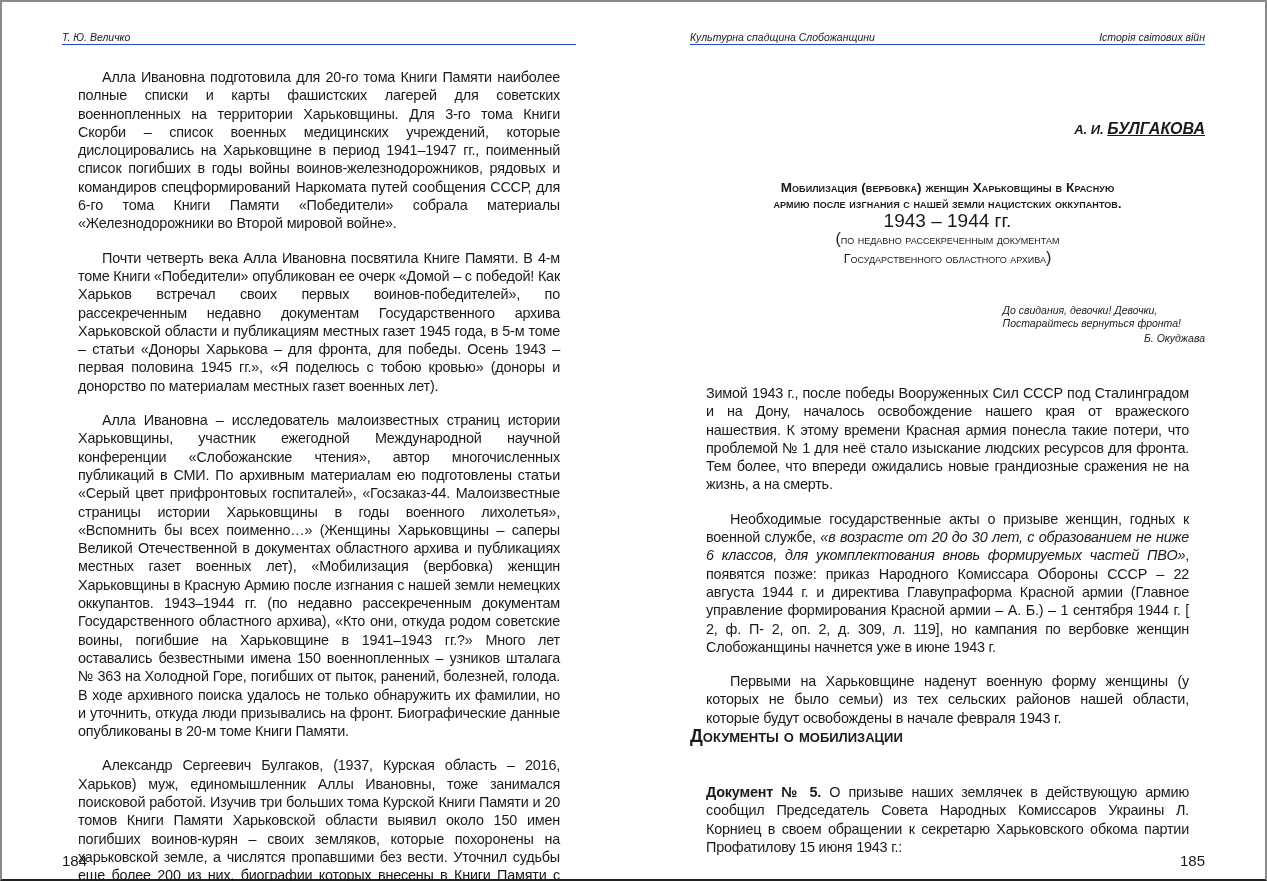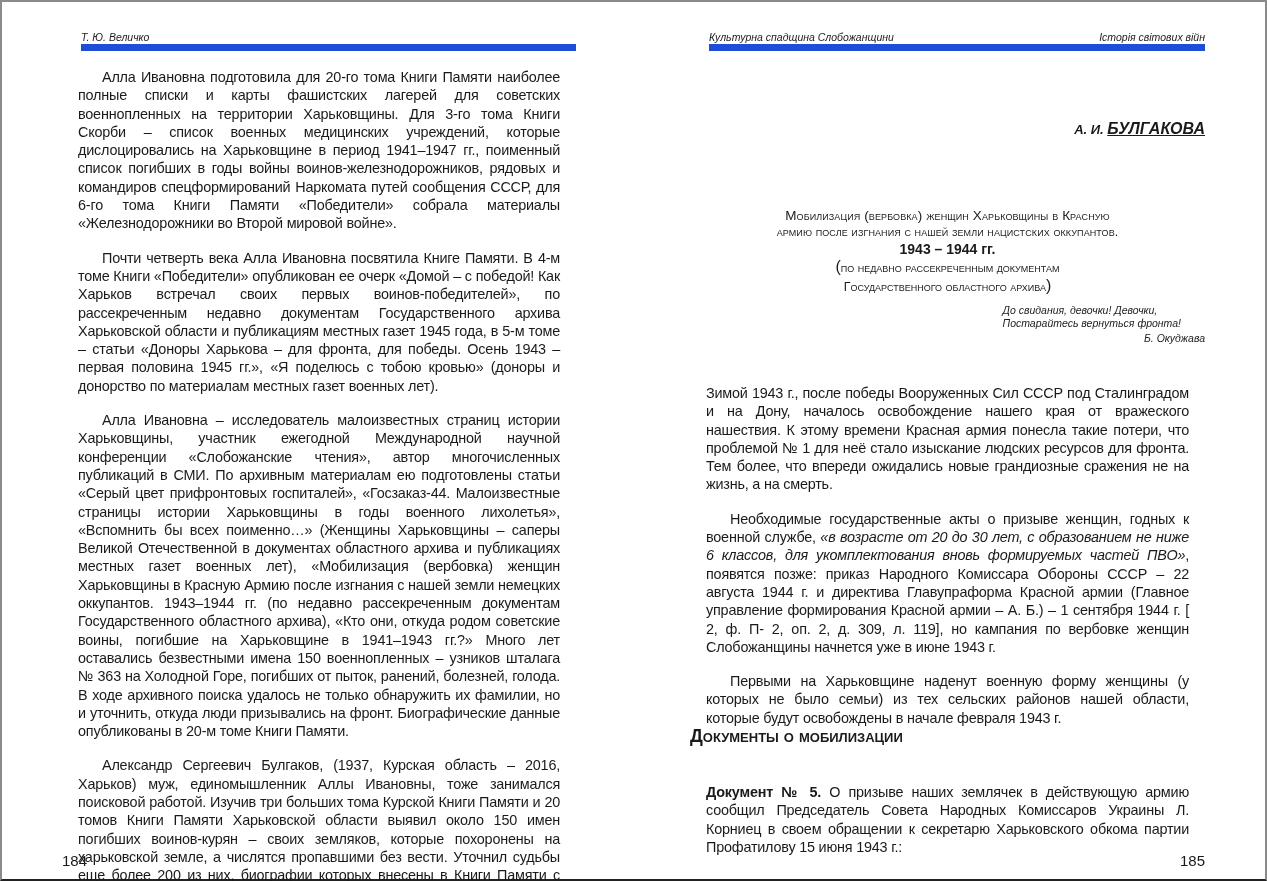--- a/index.html
+++ b/index.html
@@ -2,40 +2,40 @@
 <html><head>
 <meta charset="utf-8">
 <style>
   html, body { margin: 0; padding: 0; background: #ffffff; }
   body { width: 1267px; height: 881px; overflow: hidden; position: relative; font-family: "Liberation Sans", sans-serif; color: #1a1a1a; }
   .frame { position: absolute; left: 0; top: 0; width: 1265px; height: 878px; border-top: 2px solid #8a8a8a; border-left: 2px solid #8a8a8a; border-right: 2px solid #8a8a8a; border-bottom: 2px solid #222; box-sizing: border-box; width: 1267px; height: 881px; }
   .page { position: absolute; top: 0; }
   .page-left { left: 62px; width: 514px; }
   .page-right { left: 690px; width: 515px; }
 
-  .running-head { position: absolute; top: 29px; left: 0; right: 0; height: 14px; border-bottom: 7px solid #1d4ed8; font-style: italic; font-size: 10.5px; color: #222; display: flex; justify-content: space-between; align-items: flex-end; padding-bottom: 1px; margin-left: 19px; }
+  .running-head { position: absolute; top: 29px; left: 0; right: 0; height: 14px; border-bottom: 1px solid #1d4ed8; font-style: italic; font-size: 10.5px; color: #222; display: flex; justify-content: space-between; align-items: flex-end; padding-bottom: 1px; }
   .running-head span { line-height: 12px; }
 
   .body-text { position: absolute; left: 0; right: 0; font-size: 14.4px; line-height: 18.3px; text-align: justify; letter-spacing: -0.2px; }
   .body-text p { margin: 16px; }
   .body-text p.indent { text-indent: 24px; }
 
   .left-body { top: 52px; }
 
   .page-num { position: absolute; top: 852px; font-size: 15px; }
   .page-left .page-num { left: 0; }
   .page-right .page-num { right: 0; }
 
   .author { position: absolute; top: 120px; right: 0; font-size: 13px; font-weight: bold; font-style: italic; }
   .author .sc { font-size: 16px; text-transform: uppercase; text-decoration: underline; }
 
   .title-block { position: absolute; top: 180px; left: 0; right: 0; text-align: center; color: #1a1a1a; }
-  .title-main { font-weight: normal; font-size: 12.5px; line-height: 16px; font-variant: small-caps; letter-spacing: 0.1px; margin-top: 28px; }
+  .title-main { font-weight: bold; font-size: 12.5px; line-height: 16px; font-variant: small-caps; letter-spacing: 0.1px; }
   .title-main .l1 { font-size: 13.5px; }
-  .title-years { font-weight: bold; font-size: 14px; line-height: 18px; }
+  .title-years { font-weight: normal; font-size: 19px; line-height: 18px; }
   .title-sub { font-size: 12.5px; line-height: 17px; font-variant: small-caps; }
   .title-sub .paren { font-size: 16px; }
 
   .epigraph { position: absolute; top: 304px; right: 0; font-style: italic; font-size: 10.5px; line-height: 12.5px; color: #222; }
   .epigraph .lines { margin-right: 24px; }
   .epigraph .attr { text-align: right; margin-top: 3px; }
 
   .right-body1 { top: 368px; }
   .section-head { position: absolute; top: 726px; left: 0; font-weight: bold; font-size: 18px; font-variant: small-caps; }
   .right-body2 { top: 767px; }

